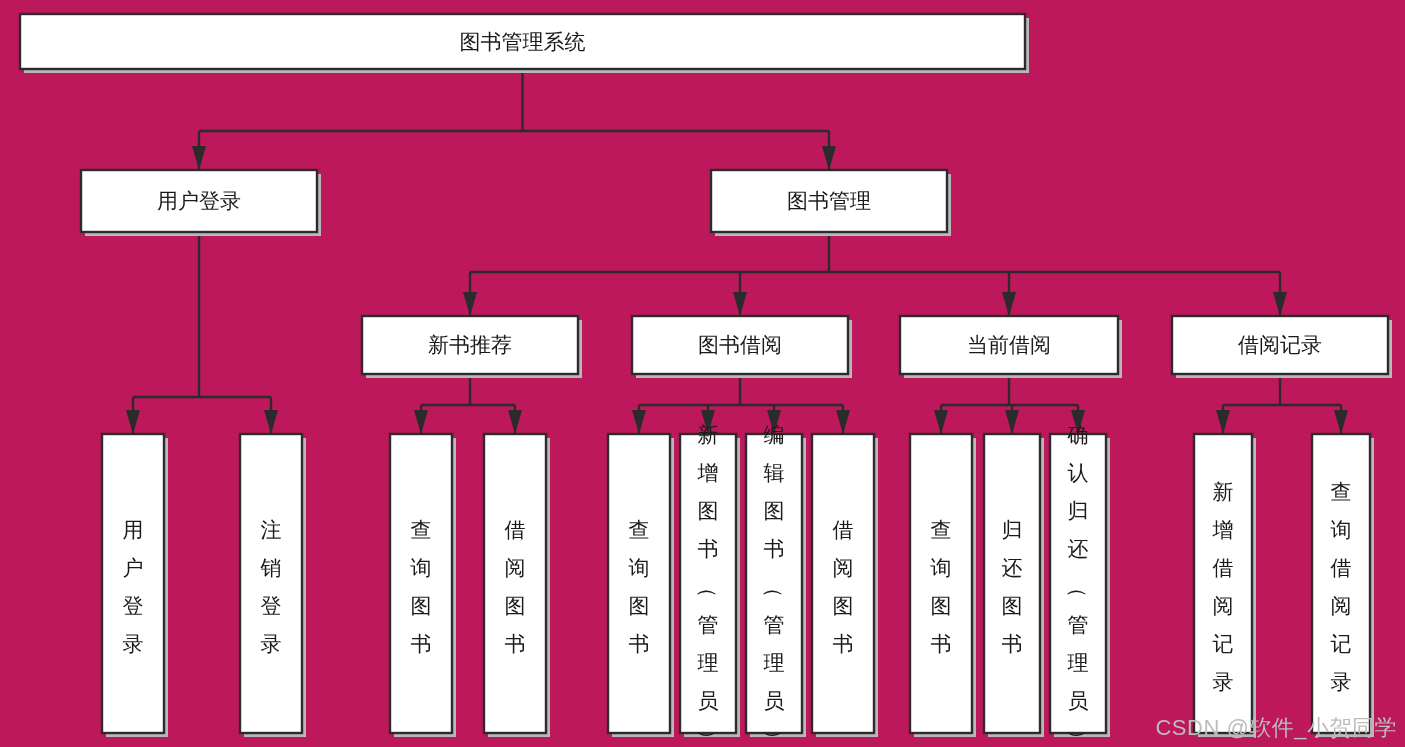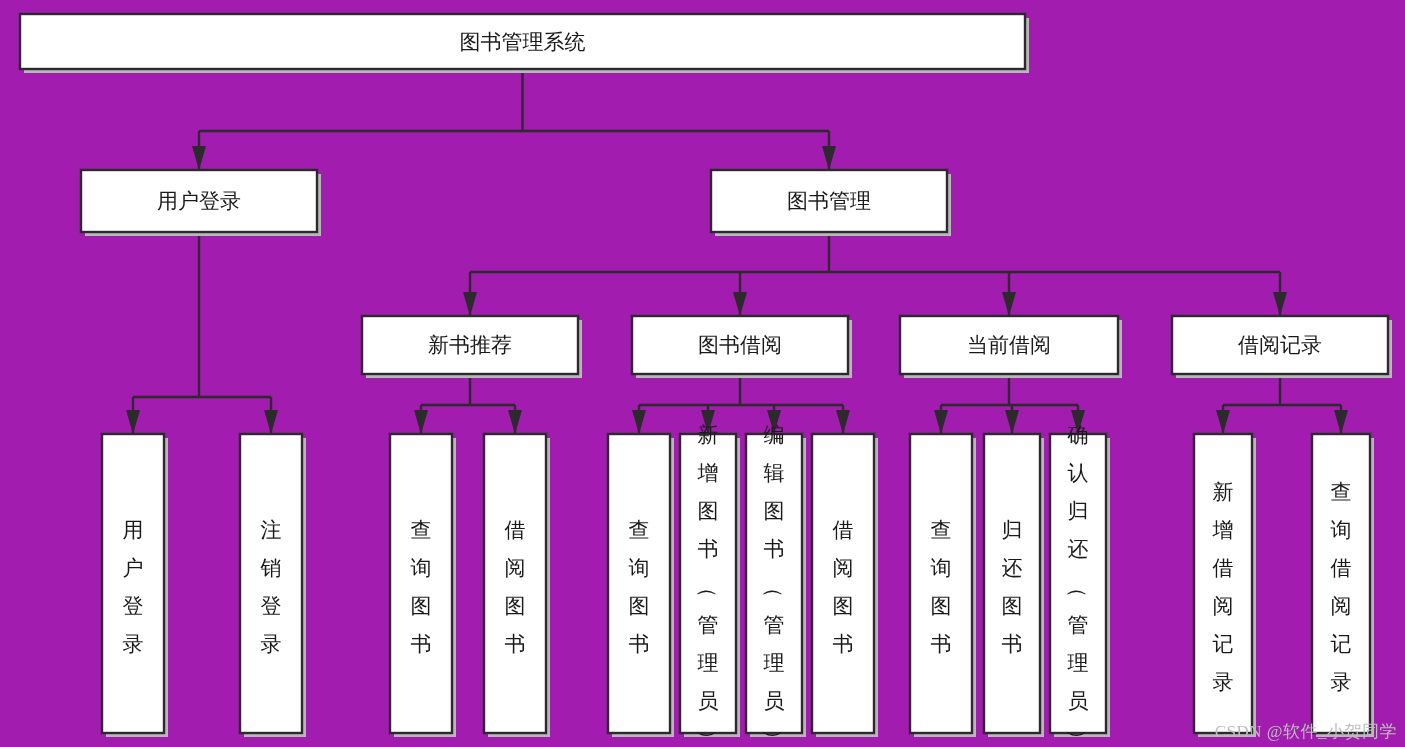--- a/index.html
+++ b/index.html
@@ -10,21 +10,21 @@
   body {
     width: 1405px;
     height: 747px;
     font-family: "DejaVu Sans", "Liberation Sans", sans-serif;
     overflow: hidden;
   }
   #diagram-root {
     position: relative;
     width: 1405px;
     height: 747px;
-    background: #a21caf;
+    background: #be185d;
   }
   svg#flow-svg {
     position: absolute;
     top: 0;
     left: 0;
     width: 1405px;
     height: 747px;
     display: block;
   }
   .node-box {
@@ -56,22 +56,22 @@
   .leaf-label {
     fill: #1a1a1a;
     font-family: "DejaVu Sans", "Liberation Sans", sans-serif;
     font-size: 21px;
     text-anchor: middle;
   }
   .watermark {
     position: absolute;
     right: 8px;
     bottom: 4px;
-    font-family: Liberation Serif, serif;
-    font-size: 17px;
+    font-family: Liberation Sans, sans-serif;
+    font-size: 22px;
     color: #bdbdbd;
     letter-spacing: 0.5px;
     white-space: nowrap;
     user-select: none;
   }
 </style>
 </head>
 <body>
 
 <div id="diagram-root">

